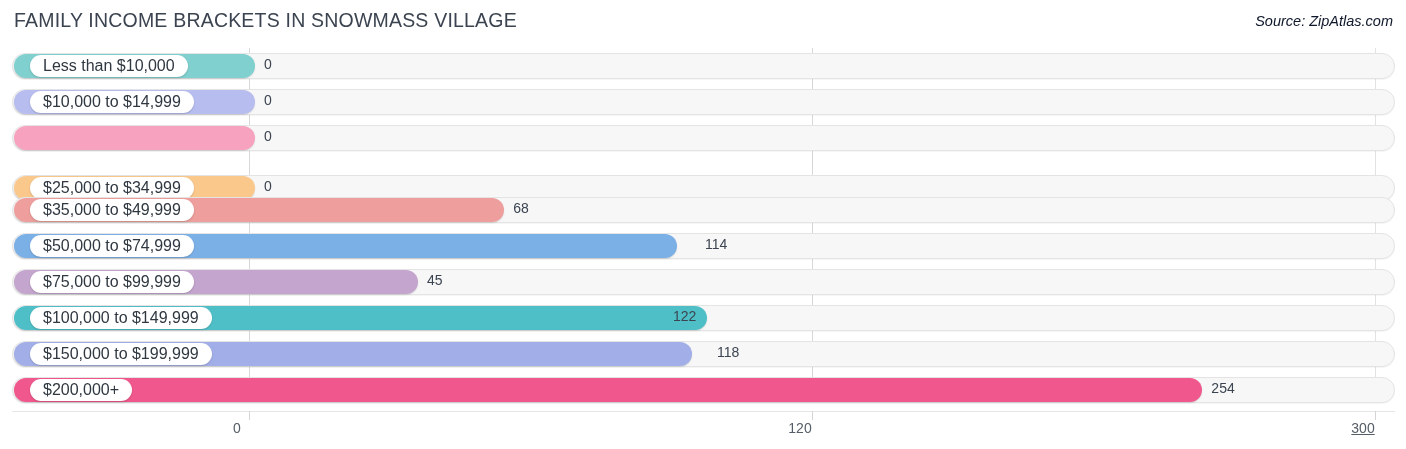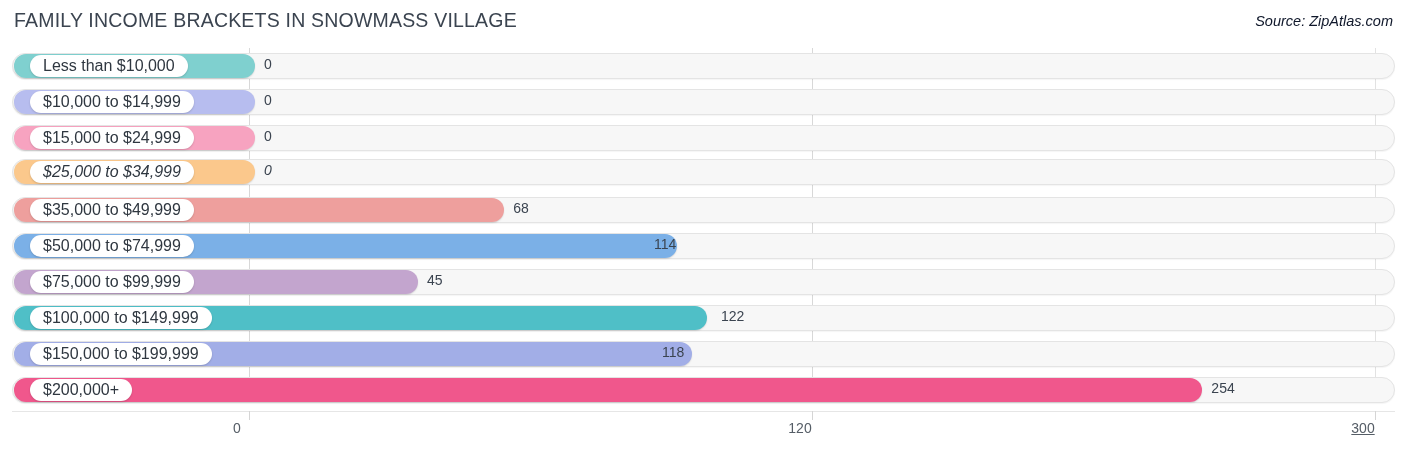--- a/index.html
+++ b/index.html
@@ -115,26 +115,23 @@
           <div class="track"></div>
           <div class="bar" style="width: 241px; background: rgb(183, 189, 239);"></div>
           <div class="cat-pill">
             <span>$10,000 to $14,999</span>
           </div>
           <div class="val" style="left: 264px;">0</div>
         </div>
         <div class="row" style="top: 74px;">
           <div class="track"></div>
           <div class="bar" style="width: 241px; background: rgb(247, 163, 192);"></div>
-          <div class="cat-pill">
-            <span>$15,000 to $24,999</span>
-          </div>
-          <div class="val" style="left: 264px;">0</div>
-        </div>
-        <div class="row" style="top: 108px; font-style: italic;">
+          <div class="val" style="left: 264px;">0</div>
+        </div>
+        <div class="row" style="top: 124px;">
           <div class="track"></div>
           <div class="bar" style="width: 241px; background: rgb(251, 200, 140);"></div>
           <div class="cat-pill">
             <span>$25,000 to $34,999</span>
           </div>
           <div class="val" style="left: 264px;">0</div>
         </div>
         <div class="row" style="top: 146px;">
           <div class="track"></div>
           <div class="bar" style="width: 490.227px; background: rgb(238, 159, 157);"></div>
@@ -142,45 +139,45 @@
             <span>$35,000 to $49,999</span>
           </div>
           <div class="val" style="left: 513.227px;">68</div>
         </div>
         <div class="row" style="top: 182px;">
           <div class="track"></div>
           <div class="bar" style="width: 662.88px; background: rgb(123, 176, 231);"></div>
           <div class="cat-pill">
             <span>$50,000 to $74,999</span>
           </div>
-          <div class="val" style="left: 654px;">114</div>
+          <div class="val" style="left: 705px;">114</div>
         </div>
         <div class="row" style="top: 218px;">
           <div class="track"></div>
           <div class="bar" style="width: 403.9px; background: rgb(195, 165, 206);"></div>
           <div class="cat-pill">
             <span>$75,000 to $99,999</span>
           </div>
           <div class="val" style="left: 426.9px;">45</div>
         </div>
         <div class="row" style="top: 254px;">
           <div class="track"></div>
           <div class="bar" style="width: 692.907px; background: rgb(79, 191, 199);"></div>
           <div class="cat-pill">
             <span>$100,000 to $149,999</span>
           </div>
-          <div class="val" style="left: 721px;">122</div>
+          <div class="val" style="left: 673px;">122</div>
         </div>
         <div class="row" style="top: 290px;">
           <div class="track"></div>
           <div class="bar" style="width: 677.893px; background: rgb(162, 174, 231);"></div>
           <div class="cat-pill">
             <span>$150,000 to $199,999</span>
           </div>
-          <div class="val" style="left: 662px;">118</div>
+          <div class="val" style="left: 717px;">118</div>
         </div>
         <div class="row" style="top: 326px;">
           <div class="track"></div>
           <div class="bar" style="width: 1188.35px; background: rgb(240, 87, 140);"></div>
           <div class="cat-pill">
             <span>$200,000+</span>
           </div>
           <div class="val" style="left: 1211.35px;">254</div>
         </div>
       </div>

